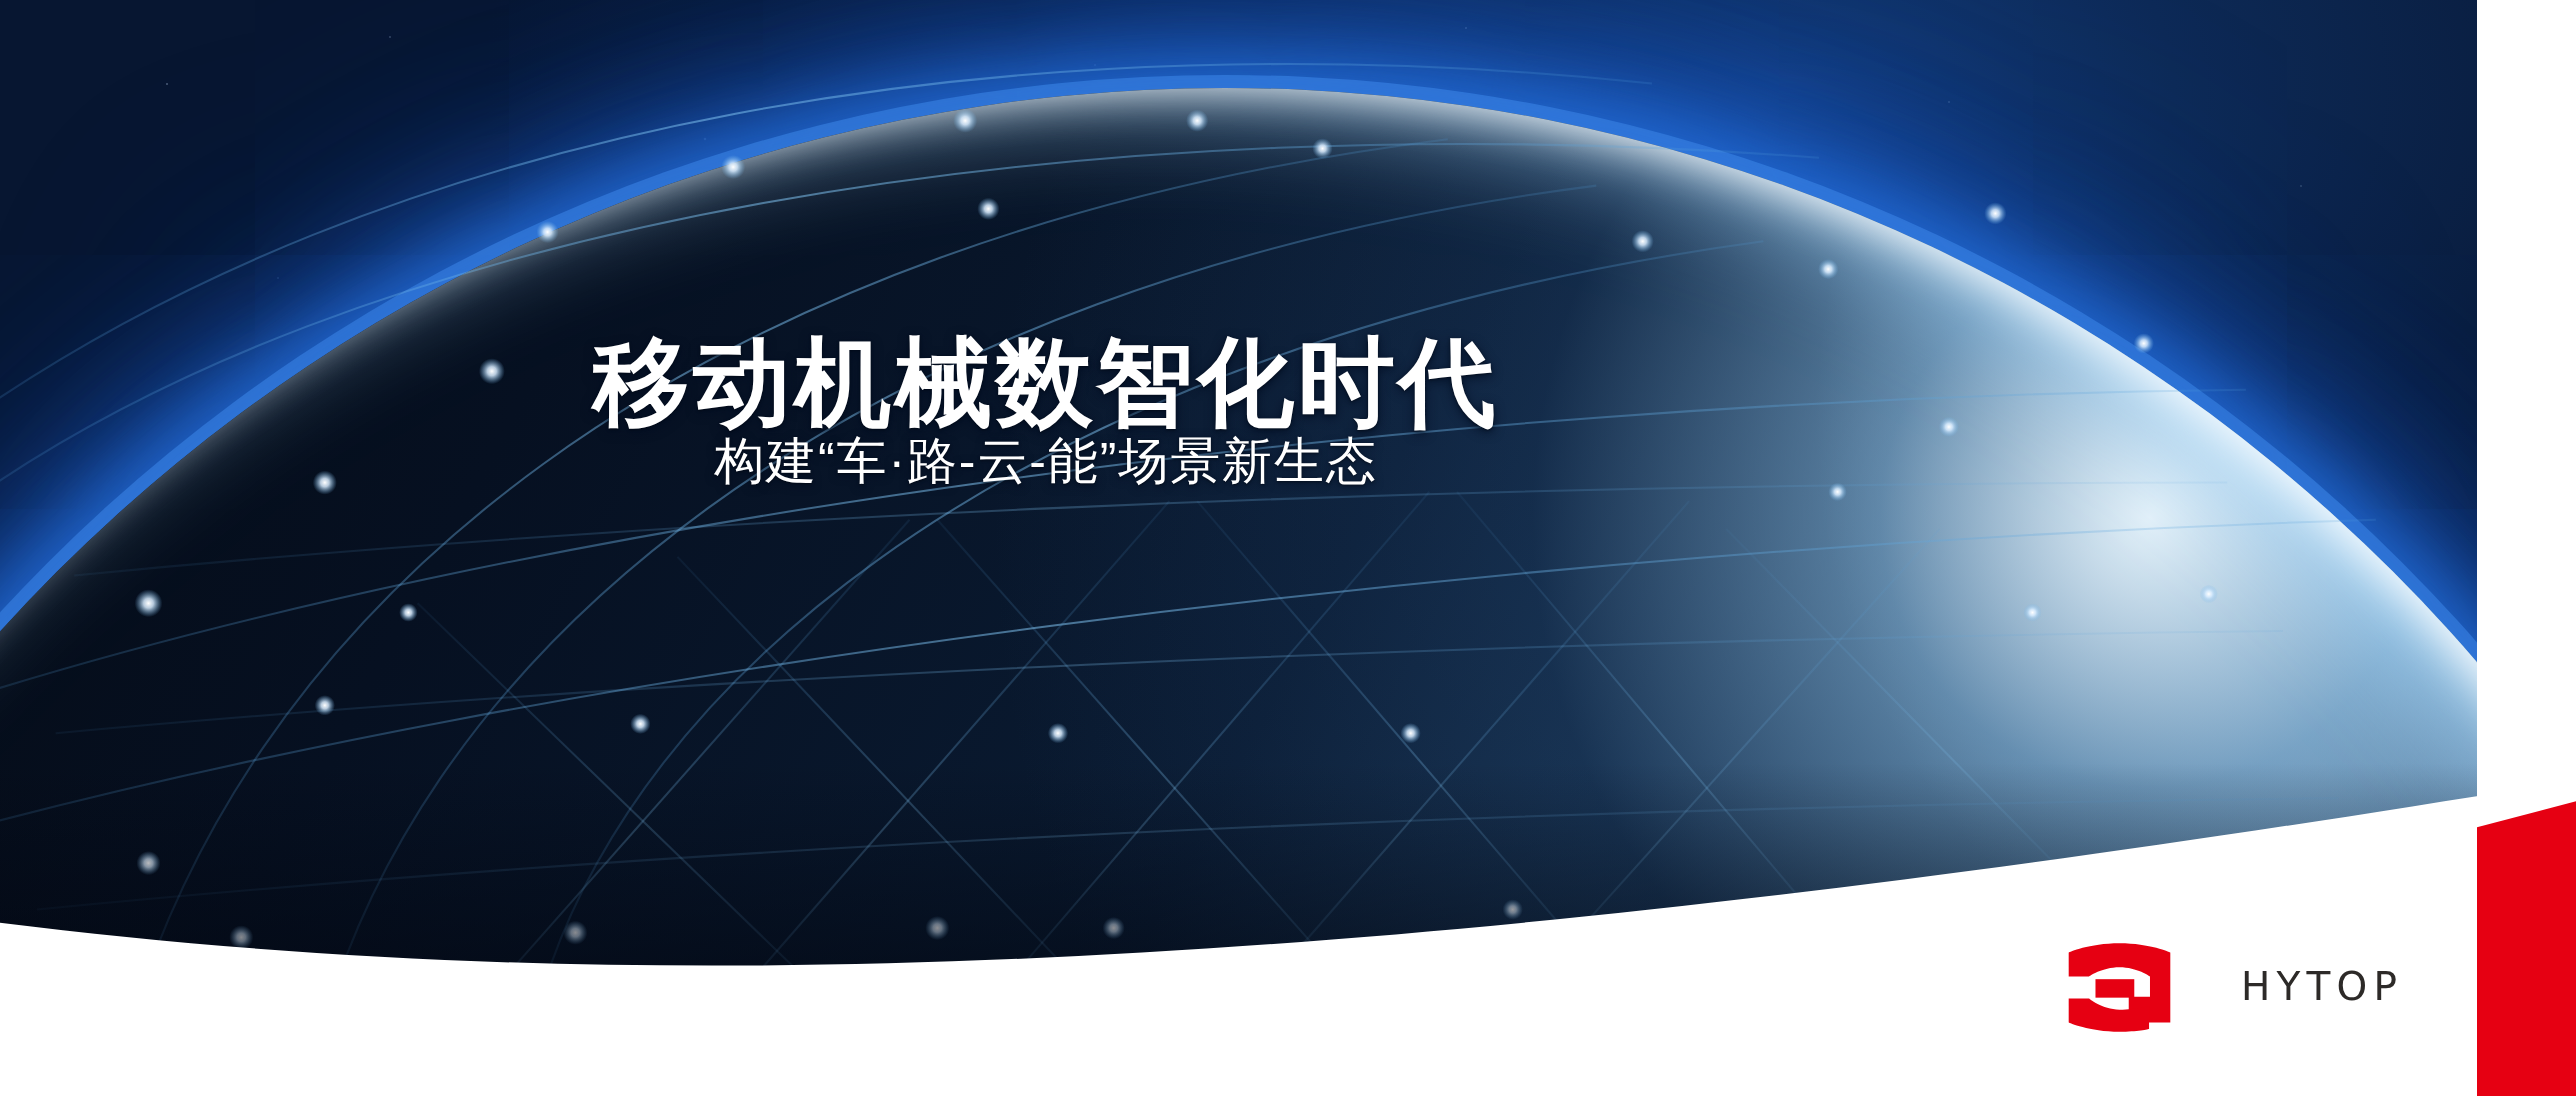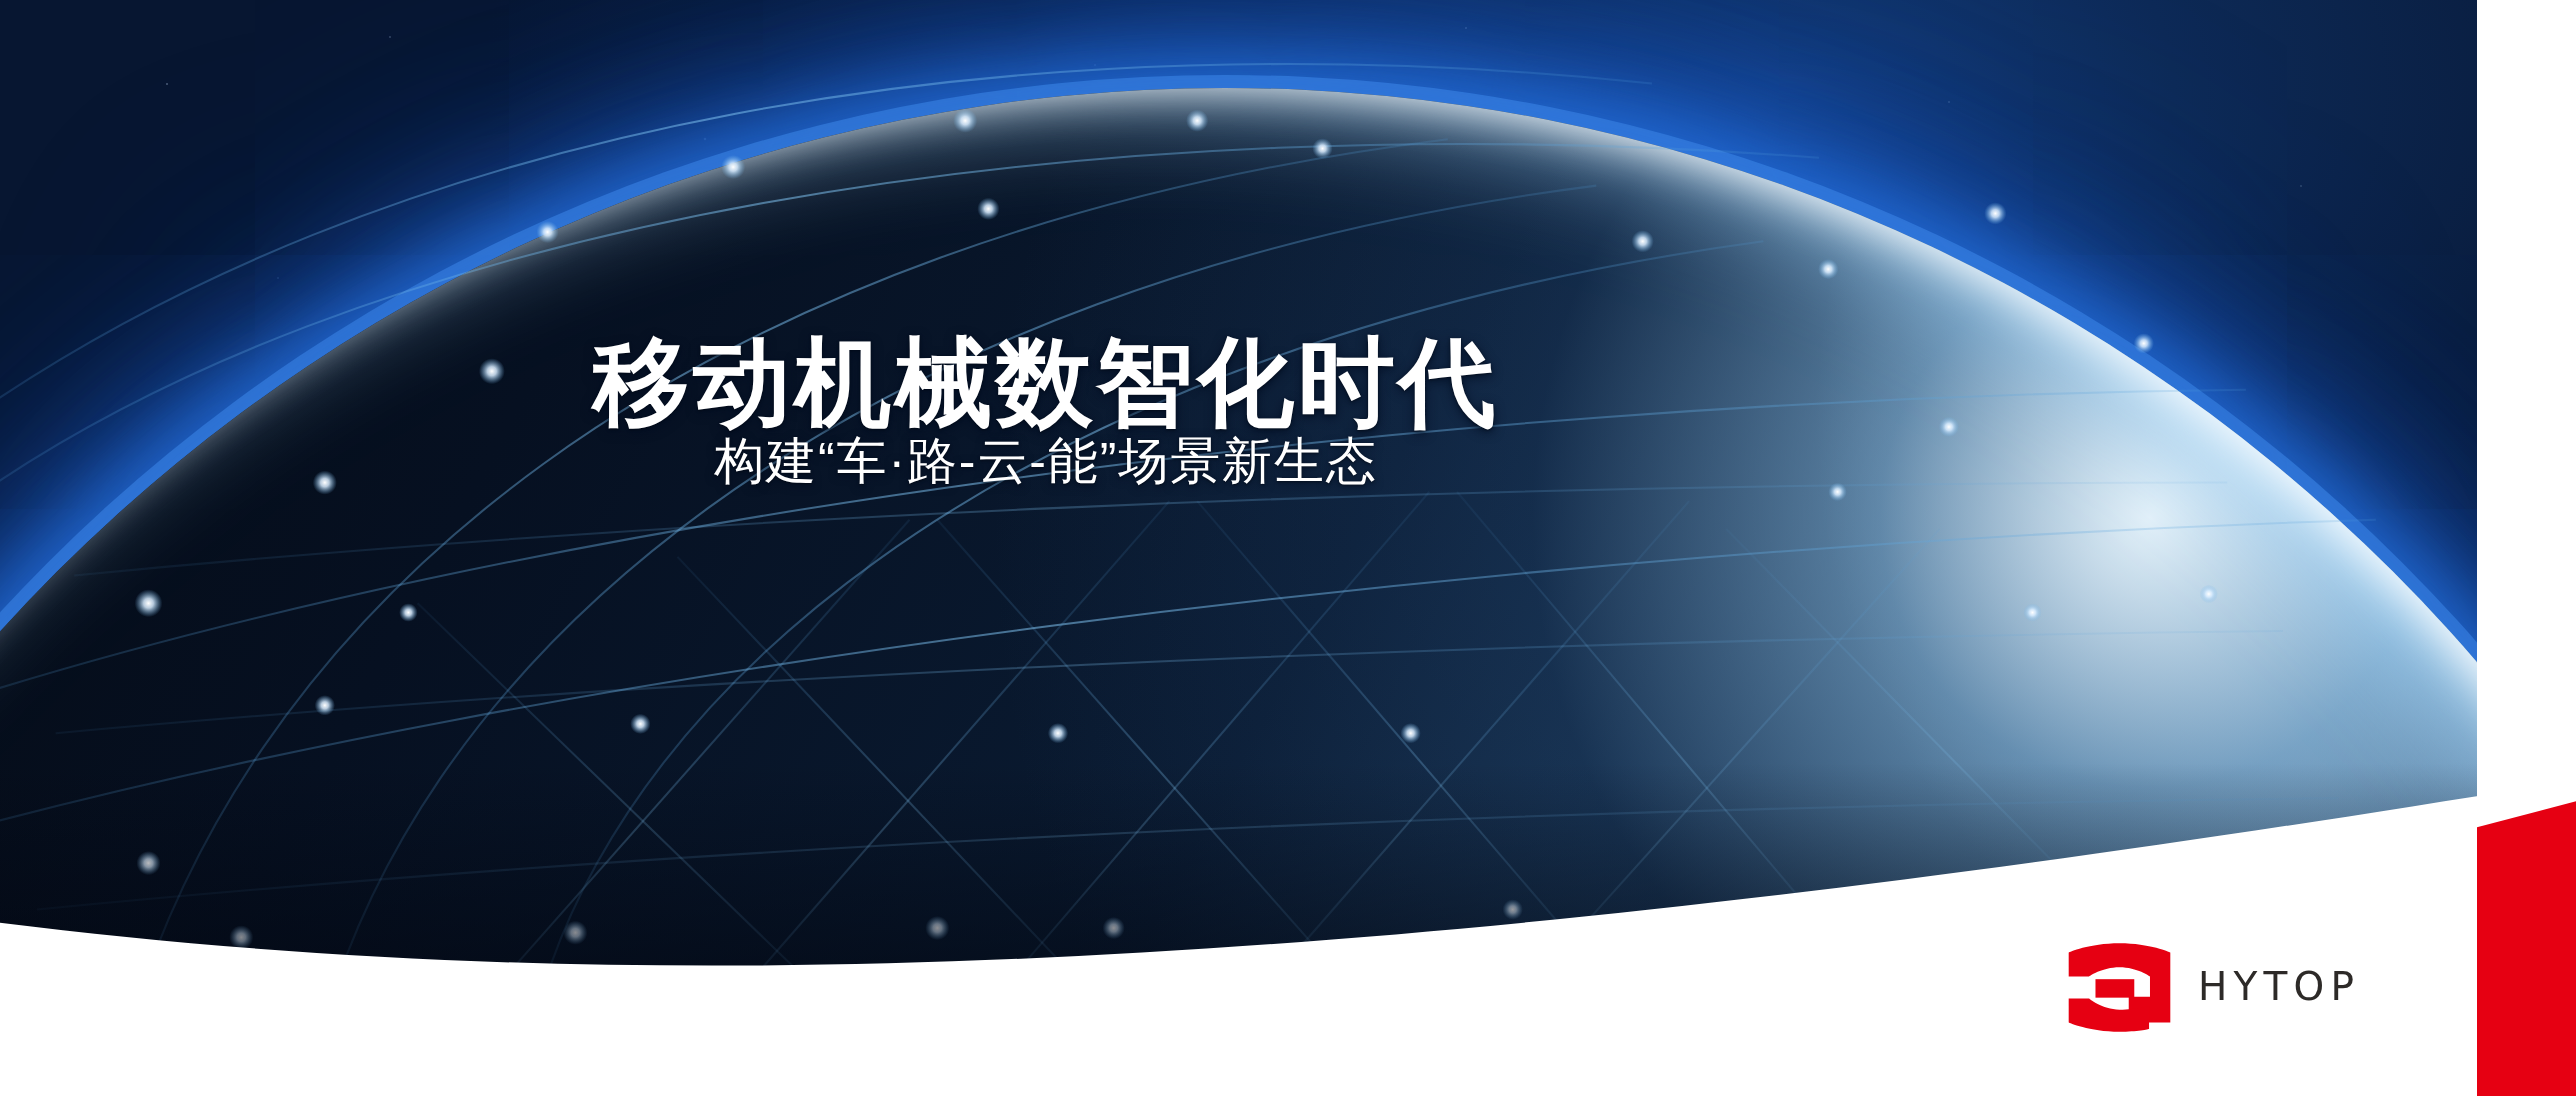--- a/index.html
+++ b/index.html
@@ -142,21 +142,21 @@
      white-space:nowrap;}
   .title-sub{
      font-size:50px;line-height:1.1;font-weight:normal;color:#ffffff;
      letter-spacing:1.9px;
      text-shadow:0 1.9px 9.3px rgba(0,12,34,.80), 0 0.9px 2.8px rgba(0,0,0,.55);
      white-space:nowrap;}
 
   
   .logo{position:absolute;left:2065px;top:939px;display:flex;align-items:center;gap:24px;}
   .logo-mark{width:109px;height:97px;flex:0 0 auto;}
-  .logo-words{display:flex;flex-direction:column;gap:3.7px;}
+  .logo-words{display:flex;flex-direction:column;gap:3.7px;margin-left:43px;}
   .logo-latin{height:41px;}
   .logo-cn{height:43px;}
 </style>
 </head>
 <body>
 
 <div class="slide">
 
   <div class="art-canvas">
 

